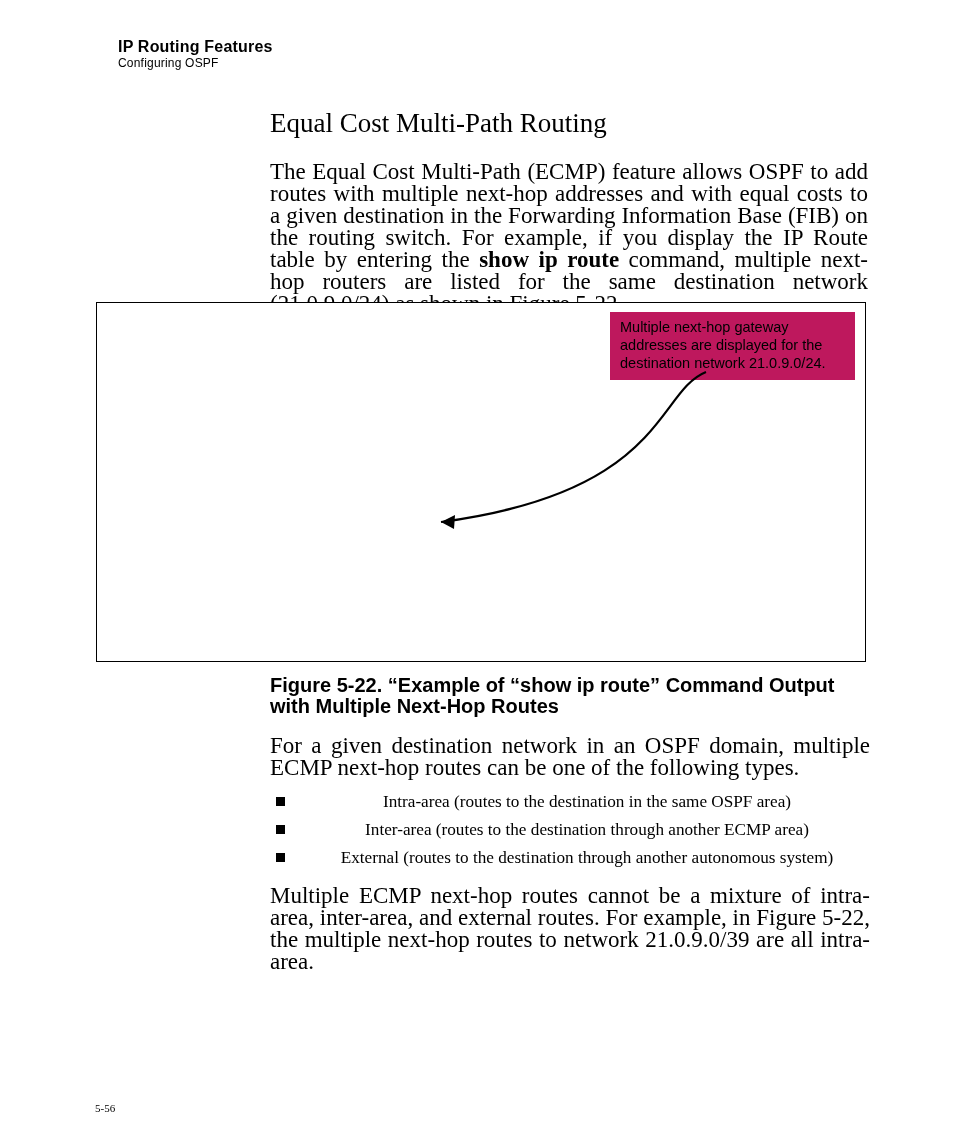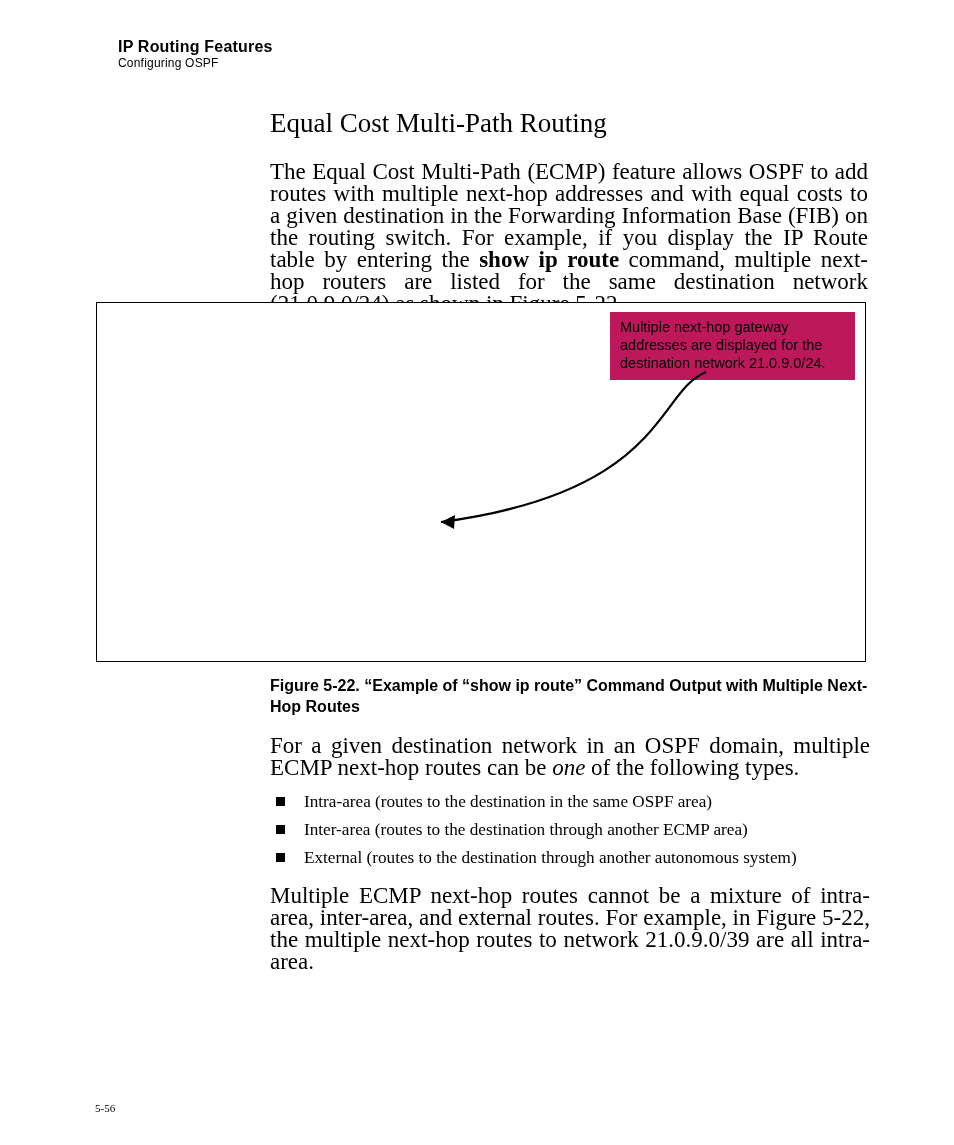--- a/index.html
+++ b/index.html
@@ -76,52 +76,53 @@
     height: 360px;
     pointer-events: none;
   }
 
   .fig-caption {
     position: absolute;
     left: 270px;
     top: 675px;
     width: 600px;
     font-weight: bold;
-    font-size: 16px;
+    font-size: 20px;
     line-height: 21px;
   }
 
   .after-fig {
     position: absolute;
     left: 270px;
     top: 735px;
     width: 600px;
   }
   ul.sqbullets {
     list-style: none;
     margin: 8px 0 14px 0;
     padding: 0;
+    text-align: center;
   }
   ul.sqbullets li {
     position: relative;
     padding-left: 34px;
     font-size: 17.2px;
     line-height: 26px;
     margin: 0 0 2px 0;
   }
   ul.sqbullets li::before {
     content: "";
     position: absolute;
     left: 6px;
     top: 8px;
     width: 9px;
     height: 9px;
     background: #000;
   }
-  .italic { font-style: italic; }
+  .italic { }
 
   .pagenum {
     position: absolute;
     left: 95px;
     top: 1102px;
     font-size: 11px;
   }
 </style>
 </head>
 <body>

